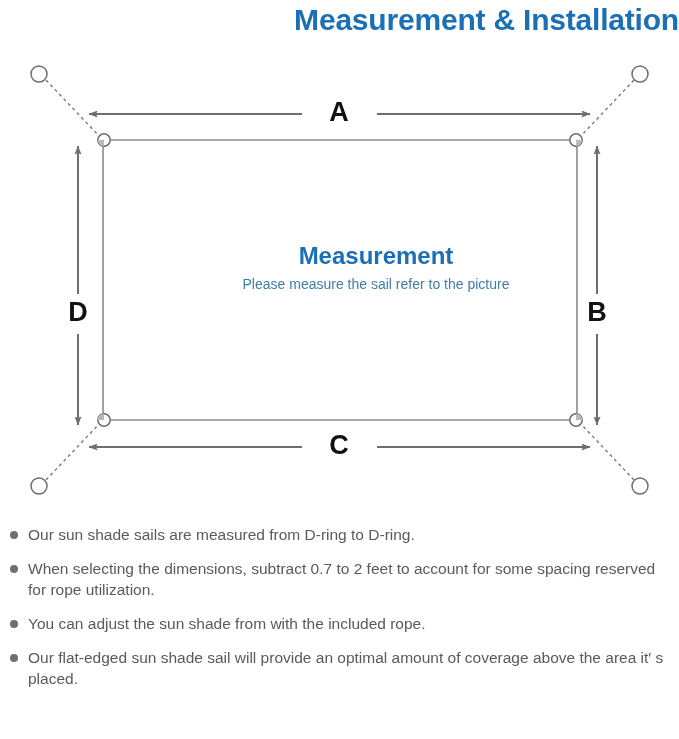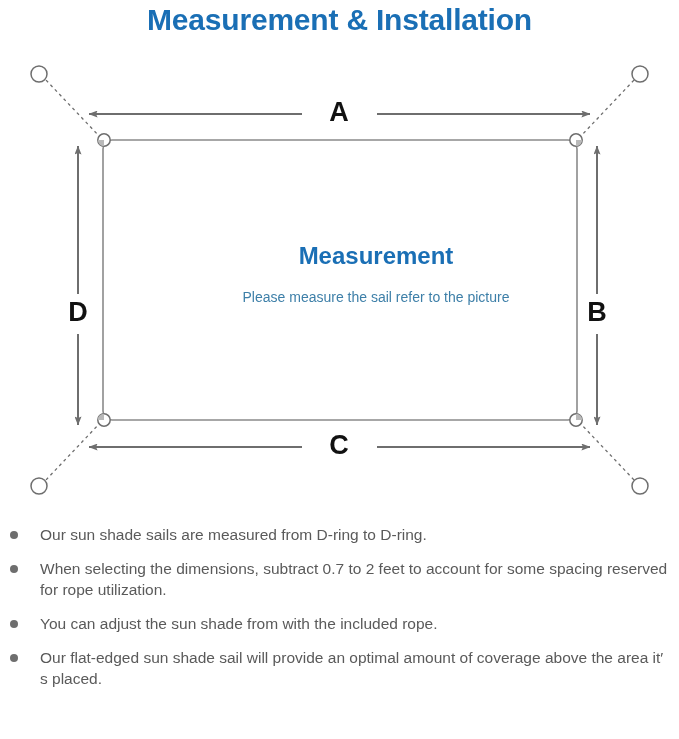--- a/index.html
+++ b/index.html
@@ -16,21 +16,21 @@
     overflow: hidden;
     -webkit-font-smoothing: antialiased;
   }
 
   
   #page-title {
     position: absolute;
     left: 0;
     top: 1px;
     width: 679px;
-    text-align: center;
+    text-align: right;
     font-size: 30px;
     font-weight: bold;
     color: #1a6fb5;
     letter-spacing: -0.2px;
     line-height: 38px;
     white-space: nowrap;
   }
 
   
   #diagram {
@@ -58,21 +58,21 @@
     font-weight: bold;
     color: #1a6fb5;
     line-height: 30px;
     white-space: nowrap;
   }
   #sail-caption .cap-sub {
     font-size: 14px;
     font-weight: normal;
     color: #3d7fa8;
     line-height: 22px;
-    margin-top: 15px;
+    margin-top: 2px;
     white-space: nowrap;
   }
 
   
   .dim-letter {
     position: absolute;
     font-size: 27px;
     font-weight: bold;
     color: #111111;
     line-height: 27px;
@@ -104,21 +104,20 @@
     left: 10px;
     top: 7px;
     width: 8px;
     height: 8px;
     border-radius: 50%;
     background: #6e6e6e;
   }
   .note-text {
     display: block;
     padding-right: 6px;
-    margin-left: 12px;
   }
 </style>
 </head>
 <body>
 
 <div id="page-title">Measurement &amp; Installation</div>
 
 <div id="diagram">
 
   <svg width="679" height="470" viewBox="0 0 679 470">

